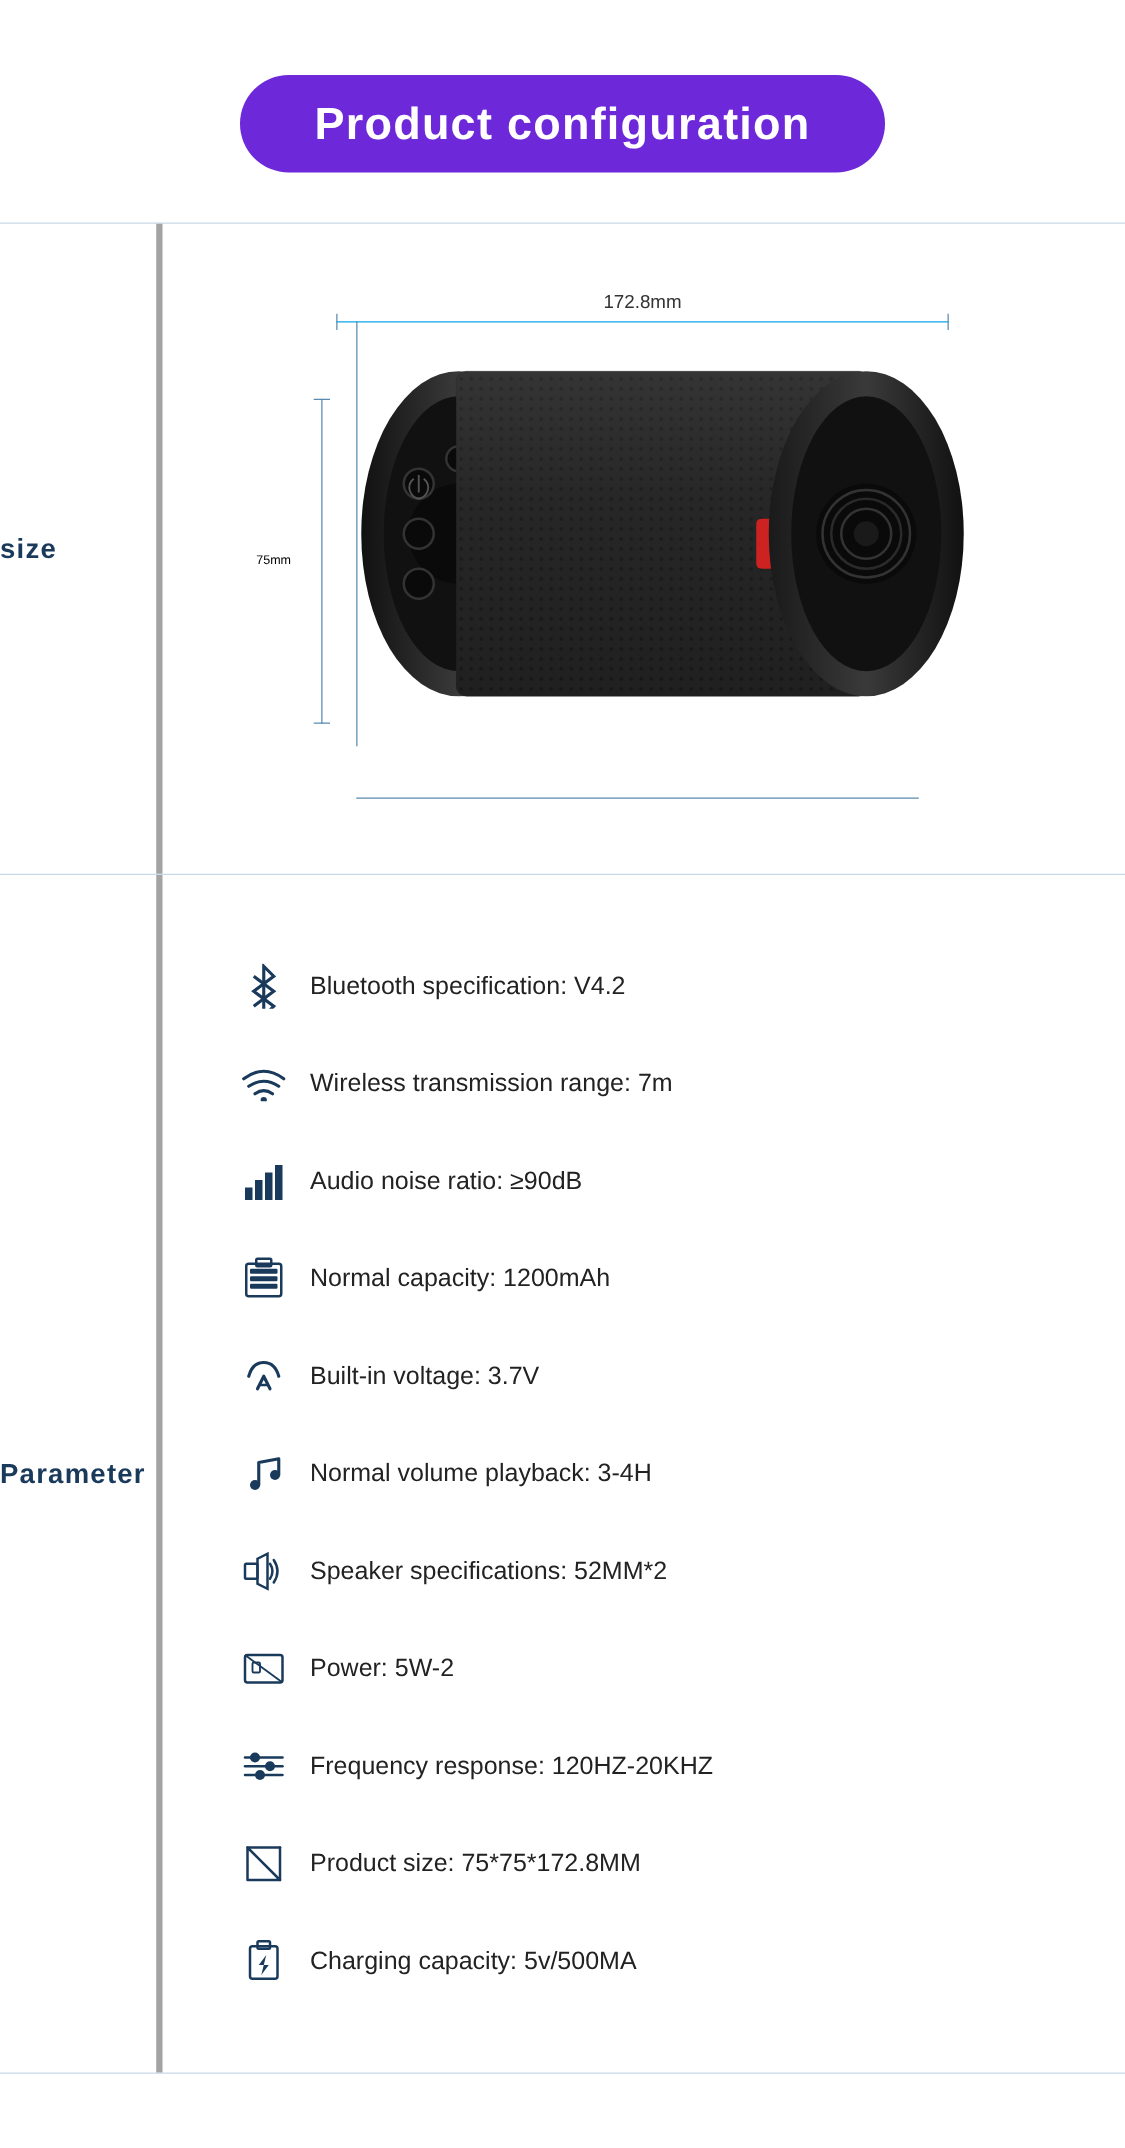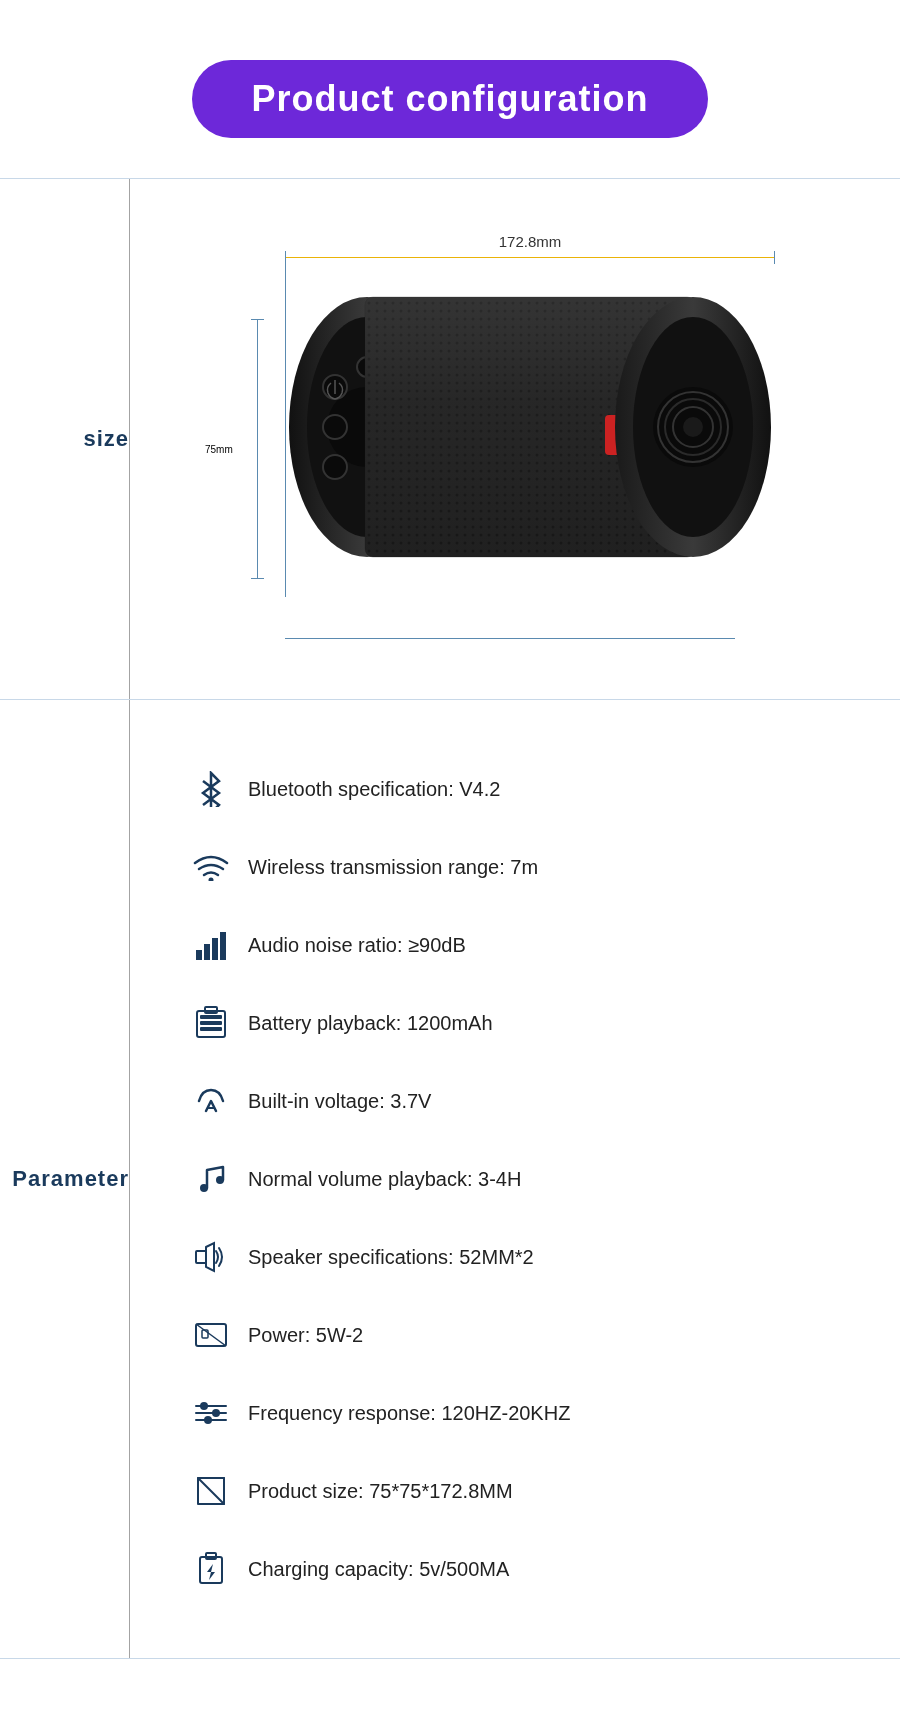--- a/index.html
+++ b/index.html
@@ -44,22 +44,22 @@
       border-top: 1px solid #c8d8e8;
       border-bottom: 1px solid #c8d8e8;
       min-height: 520px;
     }
 
     .section-label-col {
       width: 130px;
       min-width: 130px;
       display: flex;
       align-items: center;
-      justify-content: flex-end;
-      border-right: 1px solid #a3a3a3;
+      justify-content: flex-start;
+      border-right: 5px solid #a3a3a3;
     }
 
     .section-label {
       font-size: 22px;
       font-weight: 800;
       color: #1a3a5c;
       letter-spacing: 1px;
     }
 
     .section-content-col {
@@ -134,21 +134,21 @@
     </div>
   </div>
 
   <div class="section-row">
     <div class="section-label-col">
       <span class="section-label">size</span>
     </div>
     <div class="section-content-col">
       <div class="size-diagram">
 
-        <div style="position:absolute; top:48px; left:80px; width:490px; height:1px; background:#eab308;">
+        <div style="position:absolute; top:48px; left:64px; width:490px; height:1px; background:#0ea5e9;">
           <div style="position:absolute;left:0;top:-6px;width:1px;height:13px;background:#5a8ab0;"></div>
           <div style="position:absolute;right:0;top:-6px;width:1px;height:13px;background:#5a8ab0;"></div>
           <span style="position:absolute;left:50%;transform:translateX(-50%);top:-24px;font-size:15px;color:#333;white-space:nowrap;">172.8mm</span>
         </div>
 
         <div style="position:absolute; left:52px; top:110px; width:1px; height:260px; background:#5a8ab0;">
           <div style="position:absolute;top:0;left:-6px;width:13px;height:1px;background:#5a8ab0;"></div>
           <div style="position:absolute;bottom:0;left:-6px;width:13px;height:1px;background:#5a8ab0;"></div>
           <span style="position:absolute;top:50%;transform:translateY(-50%);left:-52px;font-size:10px;color:#000000;white-space:nowrap;">75mm</span>
         </div>
@@ -259,21 +259,21 @@
       <div class="param-item">
         <div class="param-icon">
           <svg width="32" height="36" viewBox="0 0 32 36" fill="none" xmlns="http://www.w3.org/2000/svg">
             <rect x="2" y="6" width="28" height="26" rx="2" stroke="#1a3a5c" stroke-width="2" fill="none"></rect>
             <rect x="10" y="2" width="12" height="6" rx="1" stroke="#1a3a5c" stroke-width="2" fill="none"></rect>
             <rect x="5" y="10" width="22" height="4" rx="1" fill="#1a3a5c"></rect>
             <rect x="5" y="16" width="22" height="4" rx="1" fill="#1a3a5c"></rect>
             <rect x="5" y="22" width="22" height="4" rx="1" fill="#1a3a5c"></rect>
           </svg>
         </div>
-        <span class="param-text">Battery playback: 1200mAh</span>
+        <span class="param-text">Normal capacity: 1200mAh</span>
       </div>
 
       <div class="param-item">
         <div class="param-icon">
           <svg width="34" height="32" viewBox="0 0 34 32" fill="none" xmlns="http://www.w3.org/2000/svg">
             <path d="M5 16 Q8 5 17 5 Q26 5 29 16" stroke="#1a3a5c" stroke-width="2.5" fill="none" stroke-linecap="round"></path>
             <path d="M12 26 L17 16 L22 26" stroke="#1a3a5c" stroke-width="2.5" fill="none" stroke-linecap="round" stroke-linejoin="round"></path>
             <path d="M14 23 L20 23" stroke="#1a3a5c" stroke-width="2" stroke-linecap="round"></path>
           </svg>
         </div>

